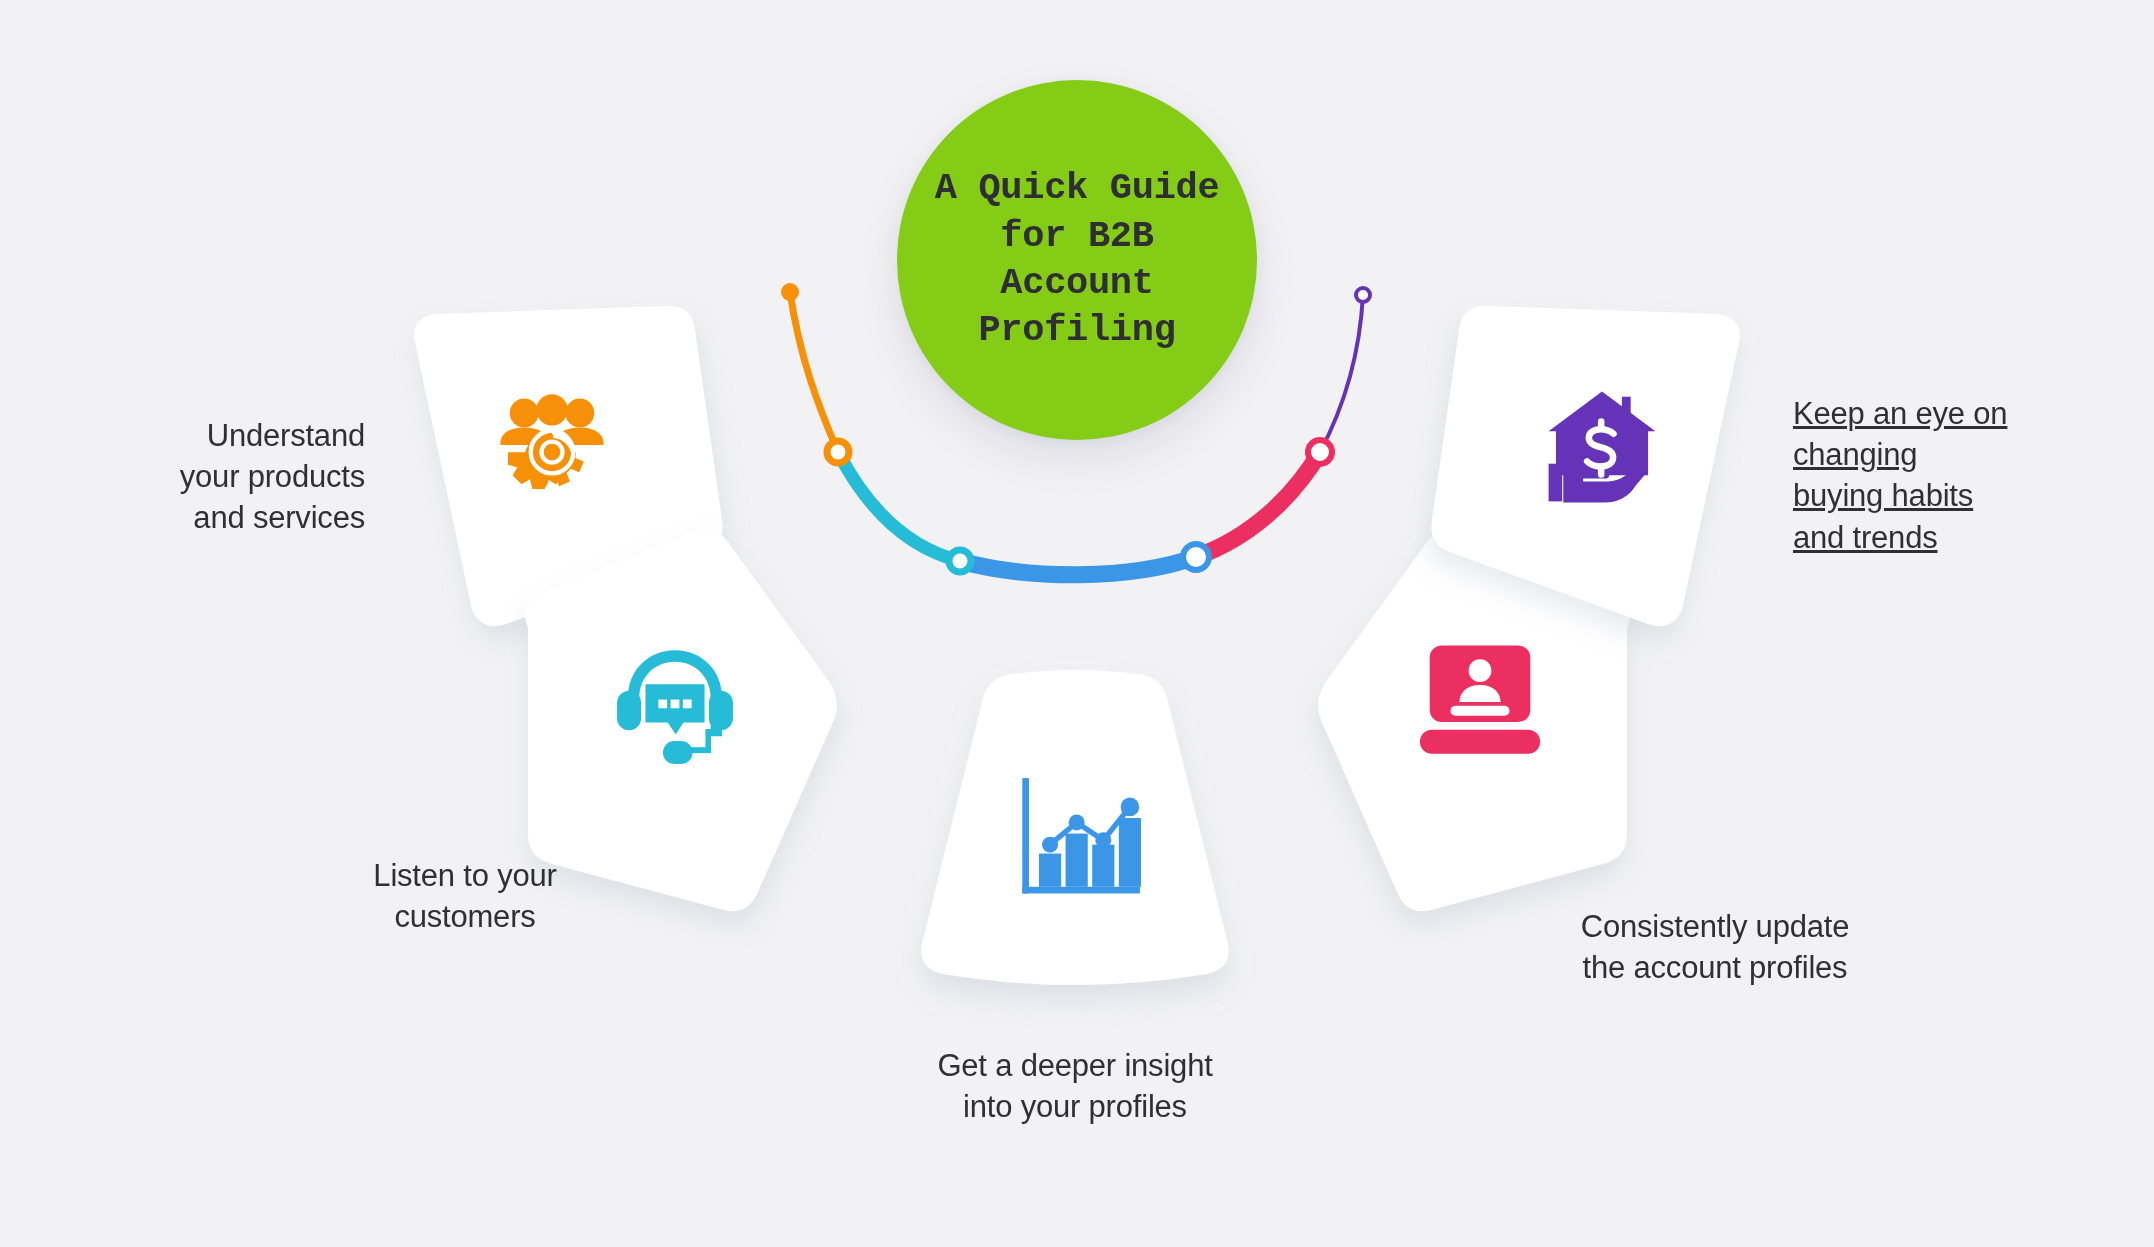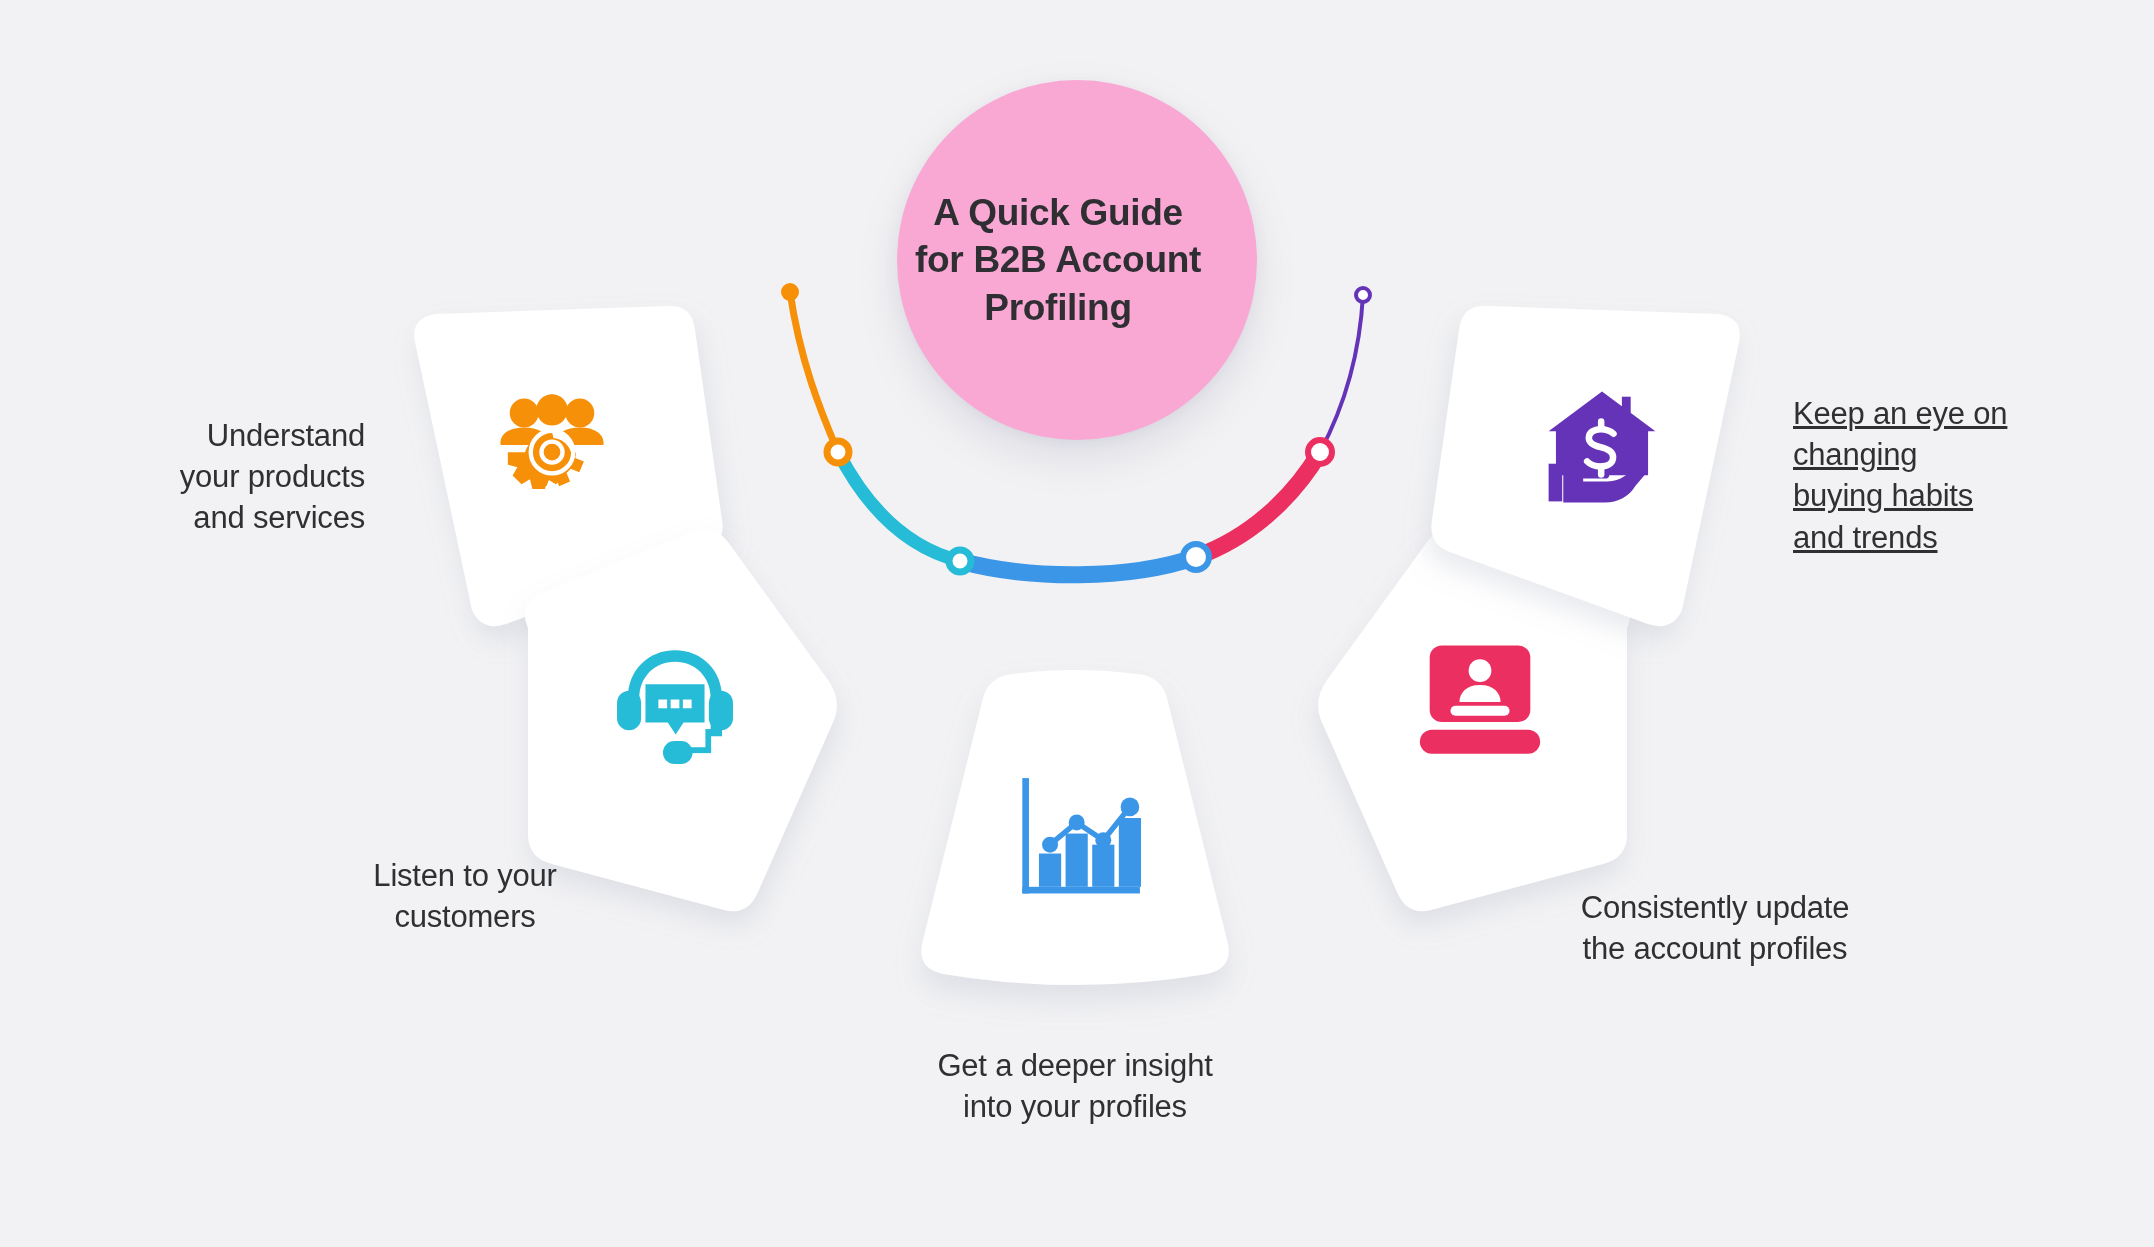--- a/index.html
+++ b/index.html
@@ -21,27 +21,28 @@
   }
 
   
   #center-circle {
     position: absolute;
     left: 897px;
     top: 80px;
     width: 360px;
     height: 360px;
     border-radius: 50%;
-    background: #f9a8d4;
+    background: #84cc16;
     box-shadow: 0 18px 40px rgba(120,120,150,0.16),
                 0 4px 14px rgba(120,120,150,0.08);
     display: flex;
     align-items: center;
     justify-content: flex-start;
     z-index: 6;
+    font-family: Liberation Mono, monospace;
   }
   #center-title {
     text-align: center;
     color: #2f2f33;
     font-size: 37px;
     font-weight: bold;
     line-height: 1.28;
     letter-spacing: -0.3px;
     padding: 0 18px;
     white-space: pre-line;
@@ -284,21 +285,21 @@
   <div class="label center-align" style="left:275px; top:855px; width:380px;">Listen to your
 customers</div>
 
   <div class="label right-align" style="left:40px; top:415px; width:325px;">Understand
 your products
 and services</div>
 
   <div class="label center-align" style="left:820px; top:1045px; width:510px;">Get a deeper insight
 into your profiles</div>
 
-  <div class="label center-align" style="left:1490px; top:887px; width:450px;">Consistently update
+  <div class="label center-align" style="left:1490px; top:906px; width:450px;">Consistently update
 the account profiles</div>
 
   <div class="label left-align" style="left:1793px; top:393px; width:330px;text-decoration:underline;">Keep an eye on
 changing
 buying habits
 and trends</div>
 
 </div>
 
 </body></html>

